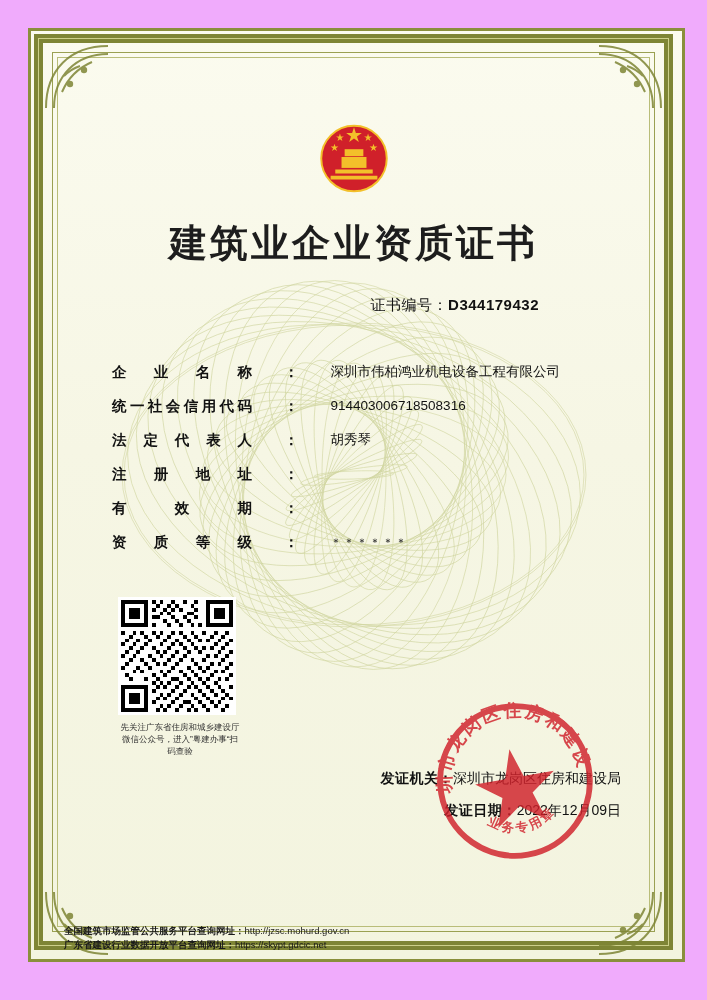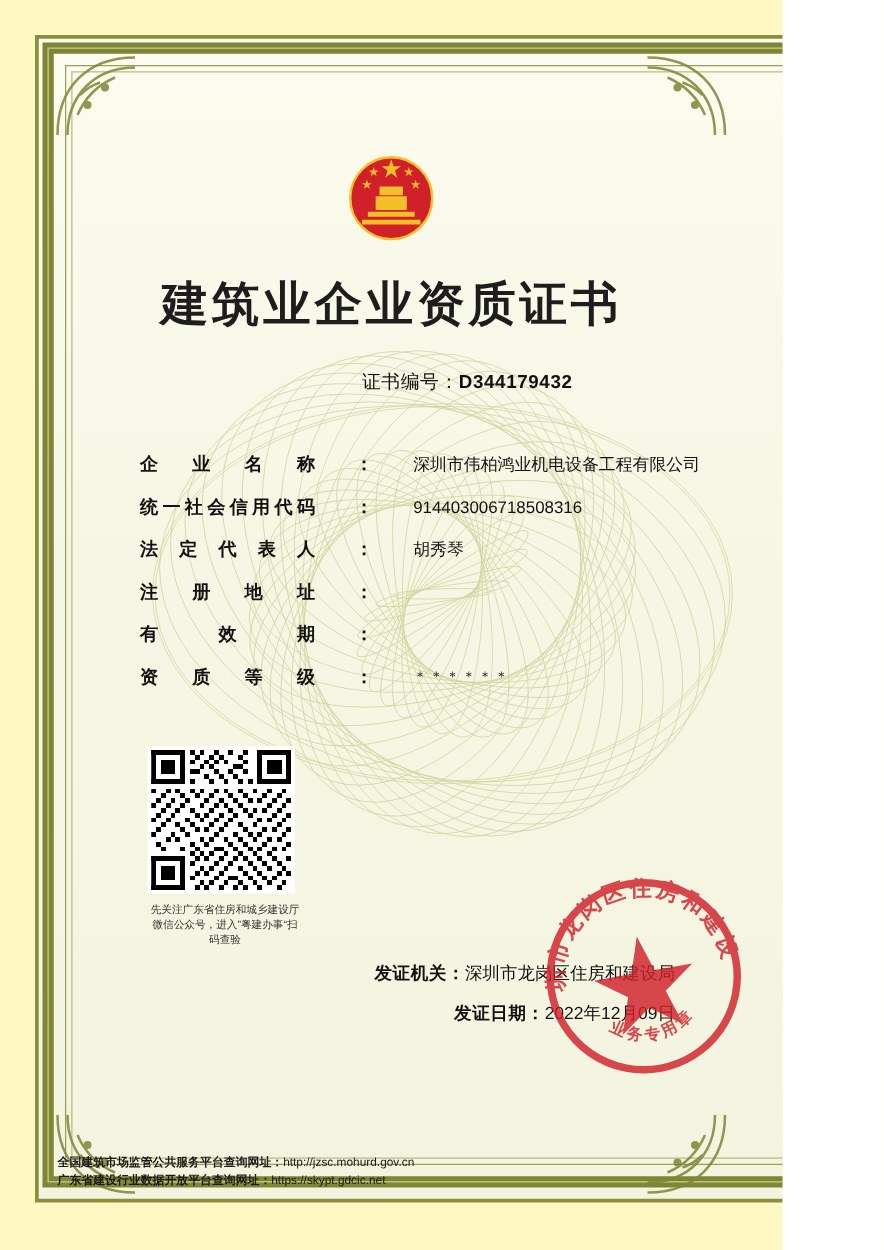--- a/index.html
+++ b/index.html
@@ -1,20 +1,20 @@
 <!DOCTYPE html>
 <html><head>
 <meta charset="utf-8">
 <style>
   html,body{margin:0;padding:0;background:#ffffff;}
   body{width:707px;height:1000px;font-family:"Liberation Sans","DejaVu Sans",sans-serif;}
 
   #cert{
-    position:relative;width:626px;height:1000px;overflow:hidden;
-    background:#fef9c3;
+    position:relative;width:707px;height:1000px;overflow:hidden;
+    background:#f0abfc;
   }
 
   
   .frame-outer{
     position:absolute;left:28px;top:28px;width:651px;height:928px;
     border:3px solid #8a8f3c;
     background:
       linear-gradient(180deg,#fbfbef 0%, #f6f6e4 45%, #f3f4df 100%);
   }
   .frame-band{
@@ -104,21 +104,21 @@
 
   
   .seal{
     position:absolute;left:430px;top:696px;width:170px;height:170px;
     transform:rotate(-10deg);opacity:.82;
   }
   .seal svg{width:100%;height:100%;}
 
   
   .footer{
-    position:absolute;left:46px;bottom:48px;width:560px;
+    position:absolute;left:64px;bottom:48px;width:560px;
     font-size:9.5px;line-height:14px;color:#1a1a1a;
   }
   .footer div{white-space:nowrap;}
   .footer b{font-weight:bold;}
 </style>
 </head>
 <body>
 
 <div id="cert">
 

